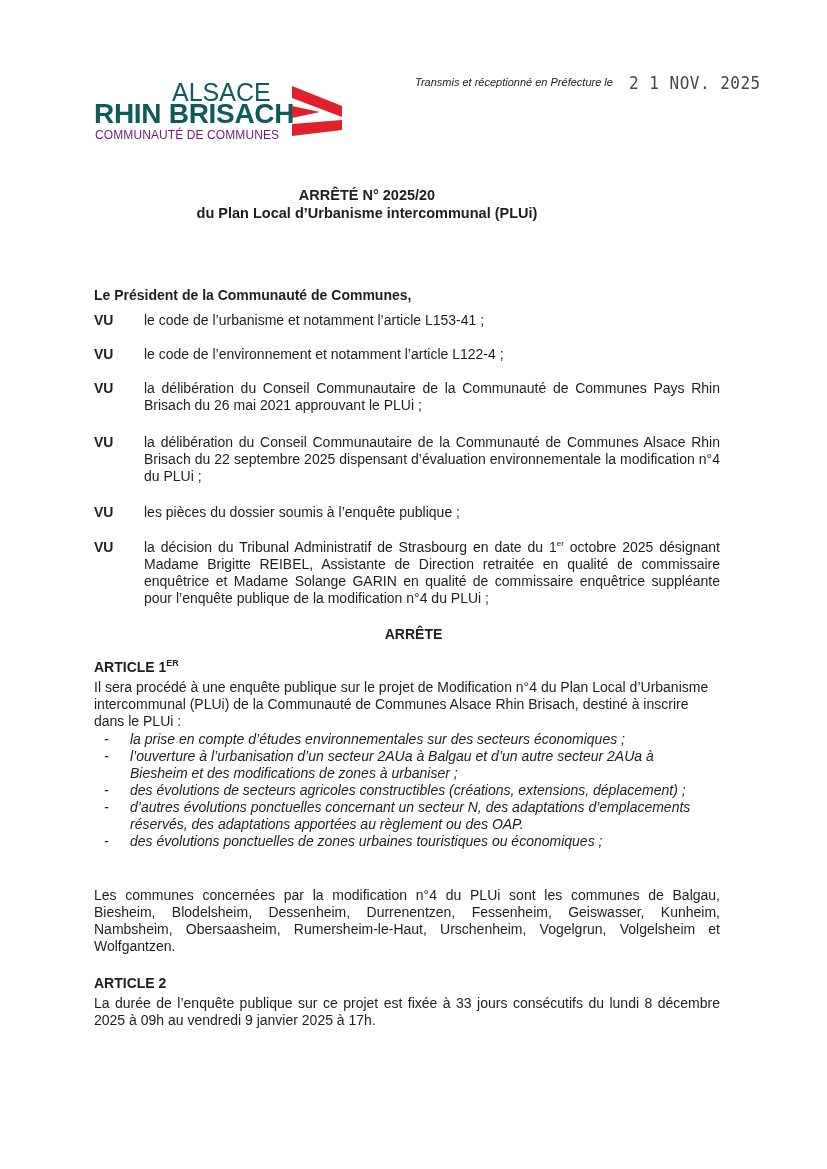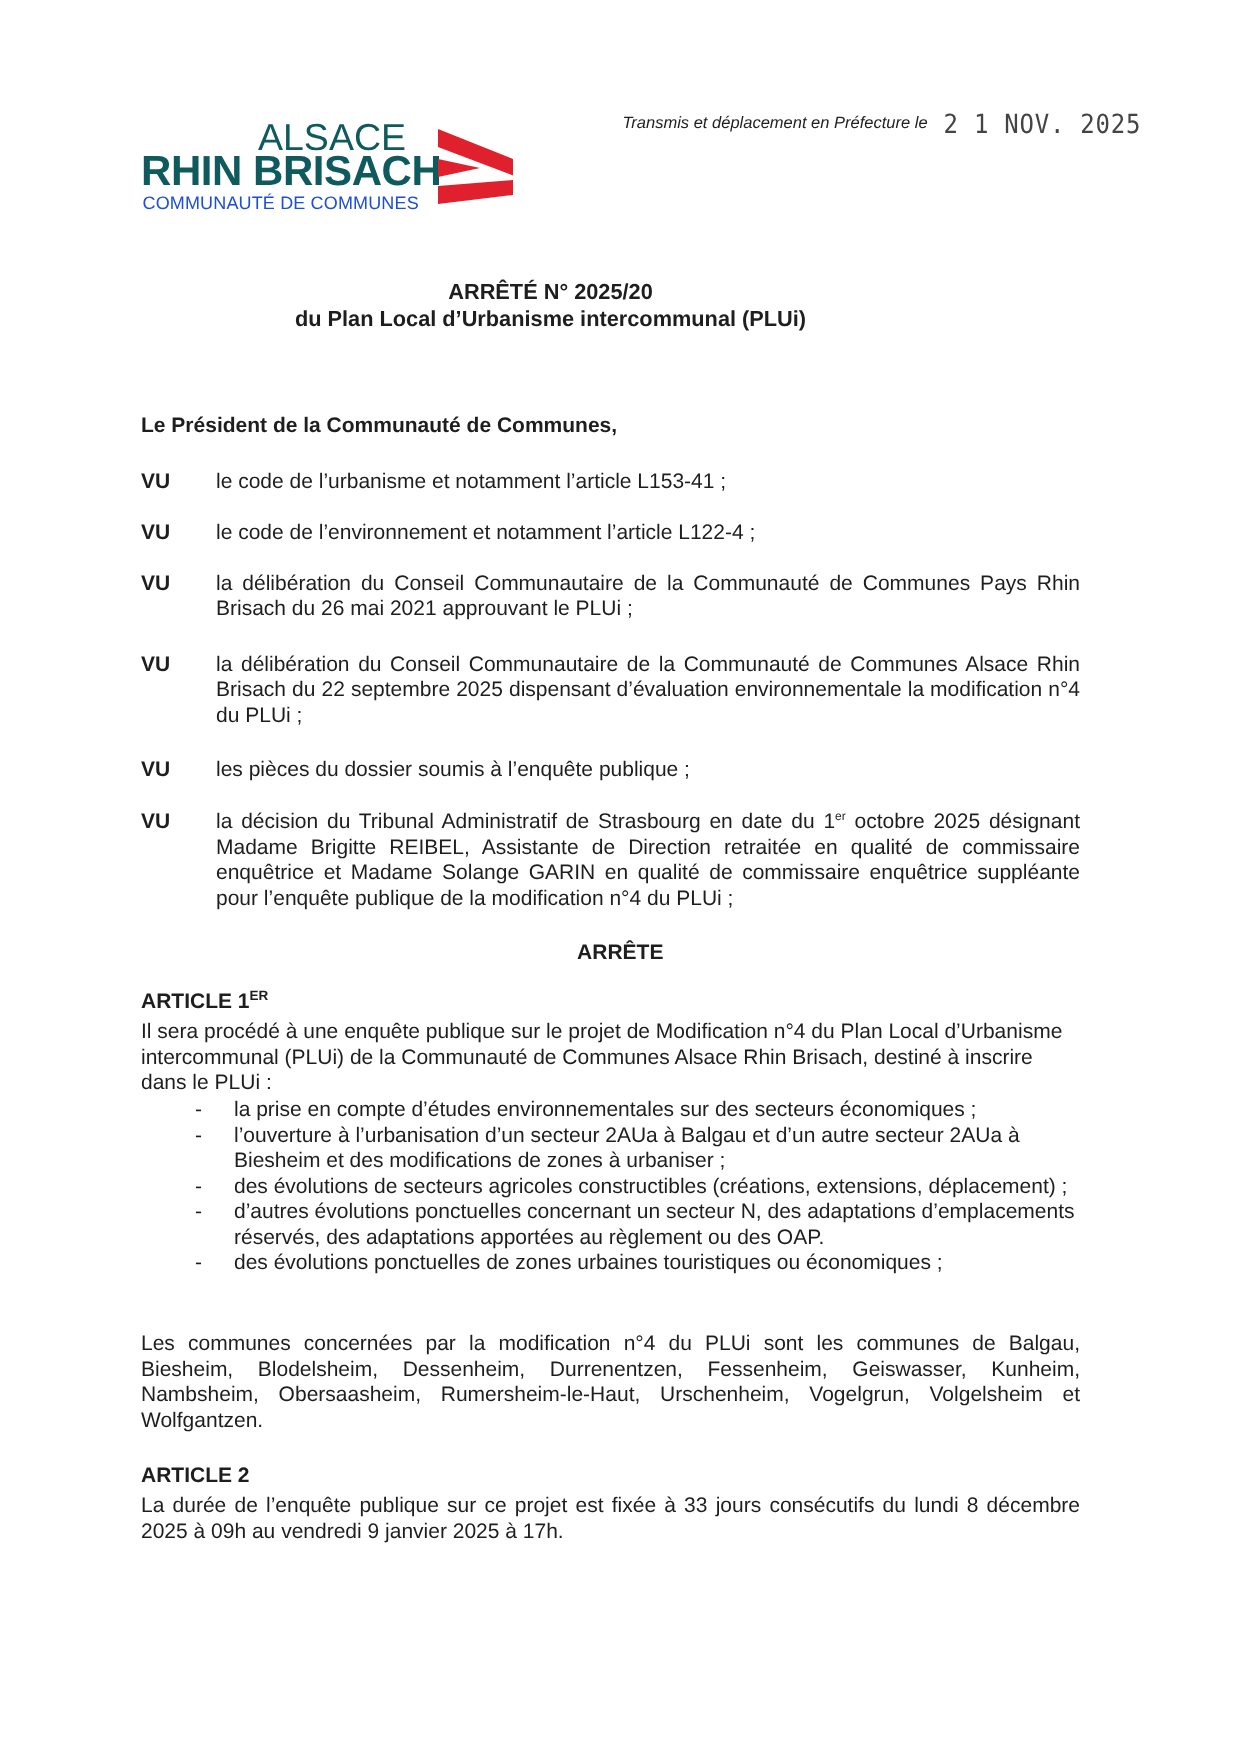--- a/index.html
+++ b/index.html
@@ -1,54 +1,54 @@
 <!DOCTYPE html>
 <html><head>
 <meta charset="utf-8">
 <style>
   html, body { margin: 0; padding: 0; background: #ffffff; }
   body { width: 827px; height: 1169px; position: relative; overflow: hidden;
          font-family: "Liberation Sans", sans-serif; color: #1e1e1e; }
   .logo { position: absolute; left: 94px; top: 80px; width: 260px; height: 62px; }
   .logo .l1 { position: absolute; left: 78px; top: 0px; font-size: 25px; color: #0f5a5c; letter-spacing: 0px; line-height: 25px; }
   .logo .l2 { position: absolute; left: 0px; top: 20px; font-size: 28px; font-weight: bold; color: #0f5a5c; line-height: 28px; letter-spacing: -0.3px; }
-  .logo .l3 { position: absolute; left: 1px; top: 49px; font-size: 12px; color: #1d4ed8; line-height: 13px; letter-spacing: 0.1px; }
+  .logo .l3 { position: absolute; left: 1px; top: 49px; font-size: 12px; color: #701a75; line-height: 13px; letter-spacing: 0.1px; }
   .logo svg { position: absolute; left: 196px; top: 4px; }
   .stamp { position: absolute; left: 415px; top: 76px; font-size: 11px; font-style: italic; color: #222; }
   .stamp-date { position: absolute; left: 629px; top: 73px; font-family: "DejaVu Sans Mono", monospace; font-size: 16px; color: #444; letter-spacing: 0.5px; transform: scaleY(1.1); }
   .title { position: absolute; left: 0; width: 734px; text-align: center; font-weight: bold; font-size: 14.5px; line-height: 18px; top: 186px; }
-  .p { position: absolute; font-size: 14px; line-height: 17px; }
+  .p { position: absolute; font-size: 14px; line-height: 17px; margin-top: 12px; }
   .bold { font-weight: bold; }
   .vu-label { position: absolute; left: 94px; font-weight: bold; font-size: 14px; }
   .vu-text { position: absolute; left: 144px; width: 576px; font-size: 14px; line-height: 17px; text-align: justify; }
   .center { position: absolute; left: 0; width: 827px; text-align: center; font-weight: bold; font-size: 14px; }
   .article-h { position: absolute; left: 94px; font-weight: bold; font-size: 14px; }
   .article-h sup { font-size: 9px; }
   .body-text { position: absolute; left: 94px; width: 626px; font-size: 14px; line-height: 17px; }
   .justify { text-align: justify; }
-  .bullets { position: absolute; left: 130px; top: 731px; width: 600px; font-size: 14px; line-height: 17px; margin: 0; padding: 0; list-style: none; }
+  .bullets { position: absolute; left: 104px; top: 731px; width: 600px; font-size: 14px; line-height: 17px; margin: 0; padding: 0; list-style: none; font-style: italic; }
   .bullets li { position: relative; padding-left: 26px; }
   .bullets li::before { content: "-"; position: absolute; left: 0; }
   sup { line-height: 0; }
 </style>
 </head>
 <body>
 
 <div class="logo">
   <div class="l1">ALSACE</div>
   <div class="l2">RHIN BRISACH</div>
   <div class="l3">COMMUNAUTÉ DE COMMUNES</div>
   <svg width="54" height="54" viewBox="0 0 54 54">
     <polygon points="2,2 52,22 52,33 2,14" fill="#e0202c"></polygon>
     <polygon points="2,22 30,28 2,34" fill="#e0202c"></polygon>
     <polygon points="2,40 52,36 52,46 2,52" fill="#e0202c"></polygon>
   </svg>
 </div>
 
-<div class="stamp">Transmis et déplacement en Préfecture le</div>
+<div class="stamp">Transmis et réceptionné en Préfecture le</div>
 <div class="stamp-date">2 1 NOV. 2025</div>
 
 <div class="title">
   <div>ARRÊTÉ N° 2025/20</div>
   <div>du Plan Local d’Urbanisme intercommunal (PLUi)</div>
 </div>
 
 <div class="p bold" style="left:94px; top:275px;">Le Président de la Communauté de Communes,</div>
 
 <div class="vu-label" style="top:312px;">VU</div>

